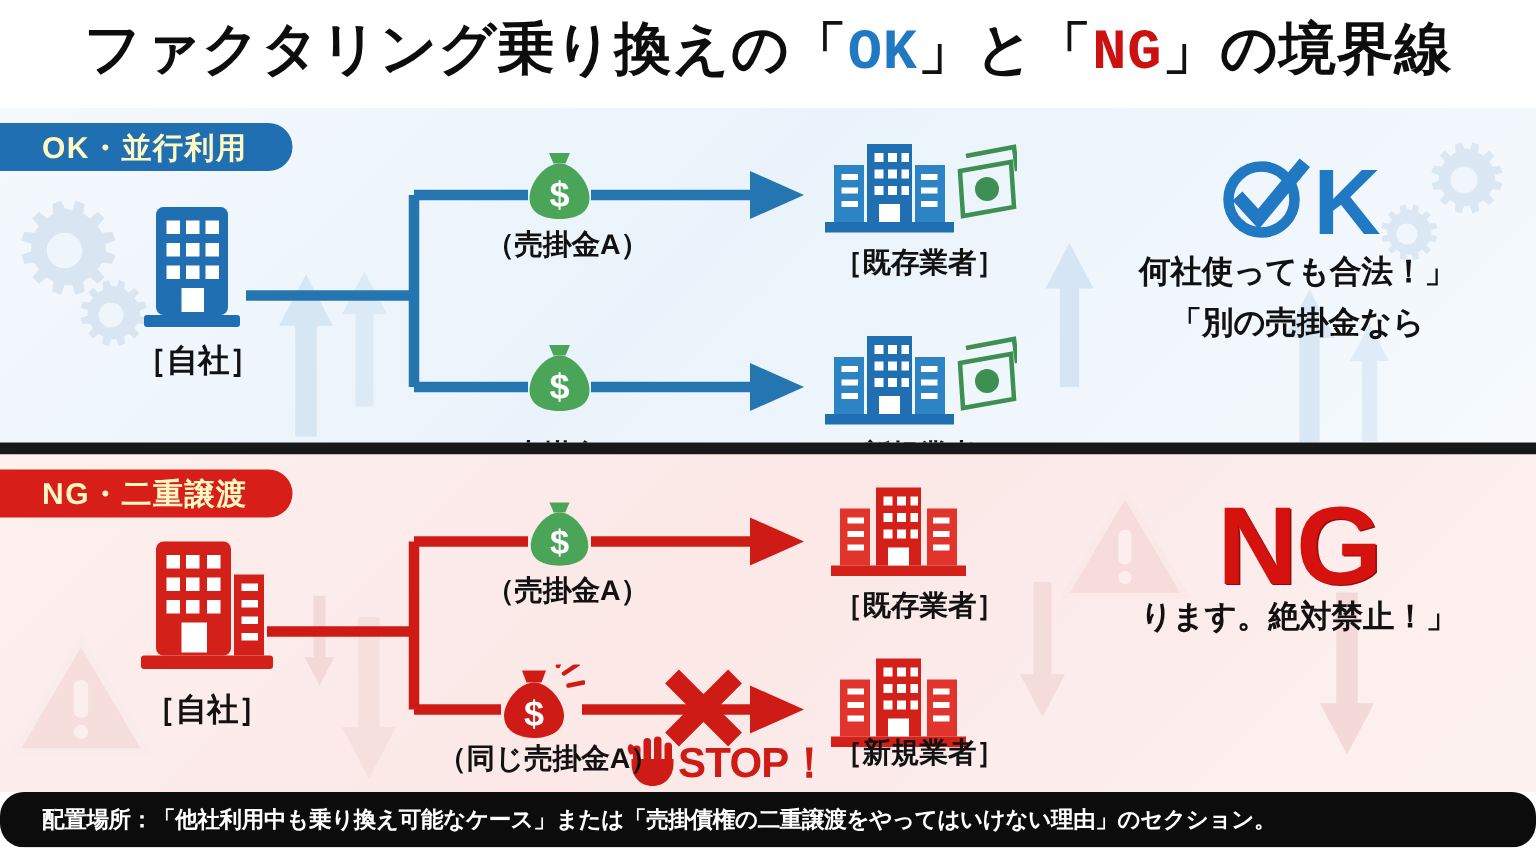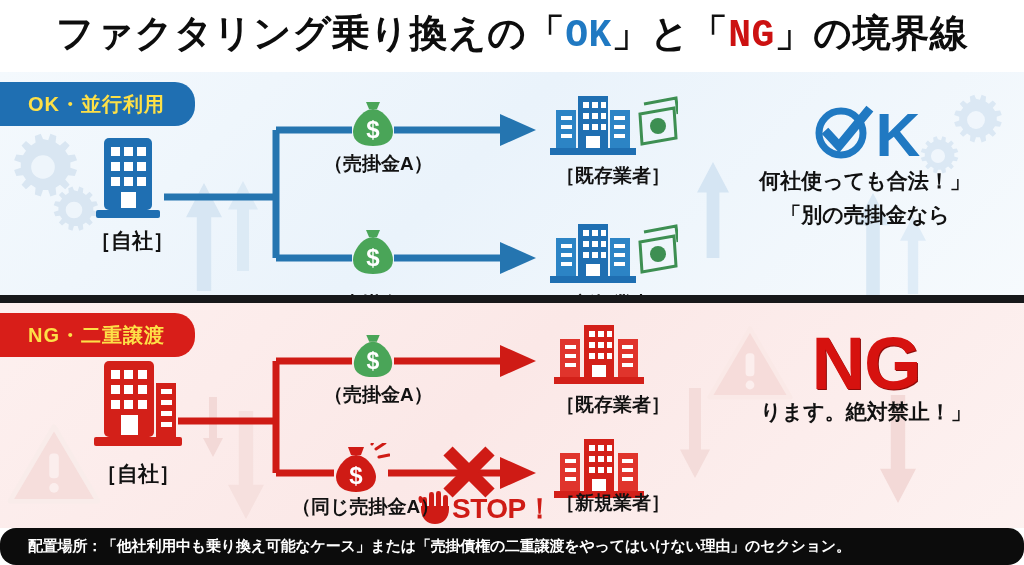--- a/index.html
+++ b/index.html
@@ -63,27 +63,27 @@
     position: absolute;
     left: 0; top: 295px;
     width: 1024px; height: 8px;
     background: #17181a;
   }
 
   
   .banner {
     position: absolute;
     left: 0; top: 10px;
-    height: 44px;
+    height: 32px;
     padding: 0 30px 0 28px;
     display: flex;
     align-items: center;
     border-top-right-radius: 20px;
     border-bottom-right-radius: 20px;
-    color: #fde047;
+    color: #fef9c3;
     font-size: 20px;
     font-weight: bold;
     letter-spacing: 1px;
     white-space: nowrap;
     z-index: 6;
   }
   .banner-ok { background: #1f6fb2; }
   .banner-ng { background: #d81e19; }
   .wm-arrow {
     position: absolute;

